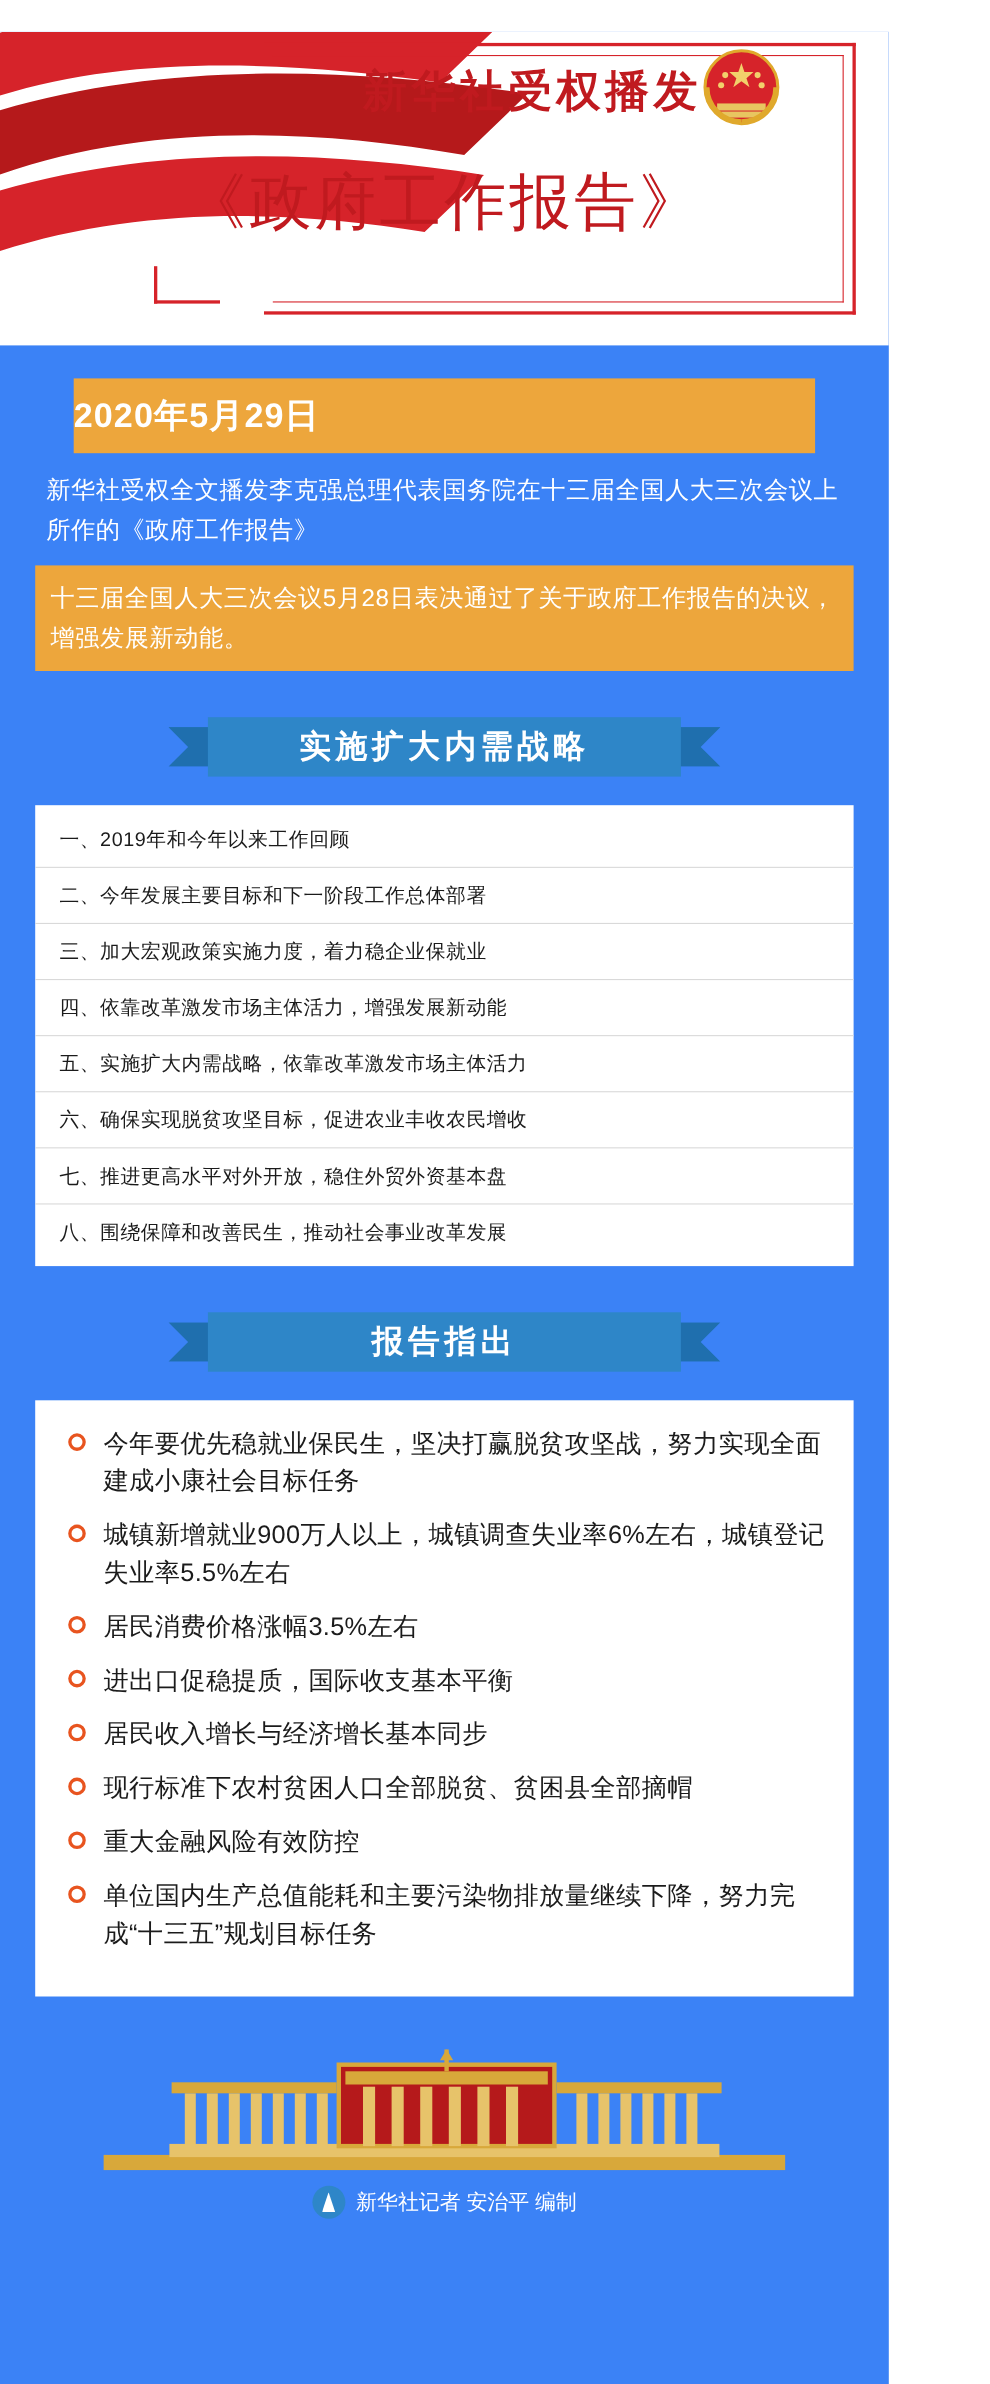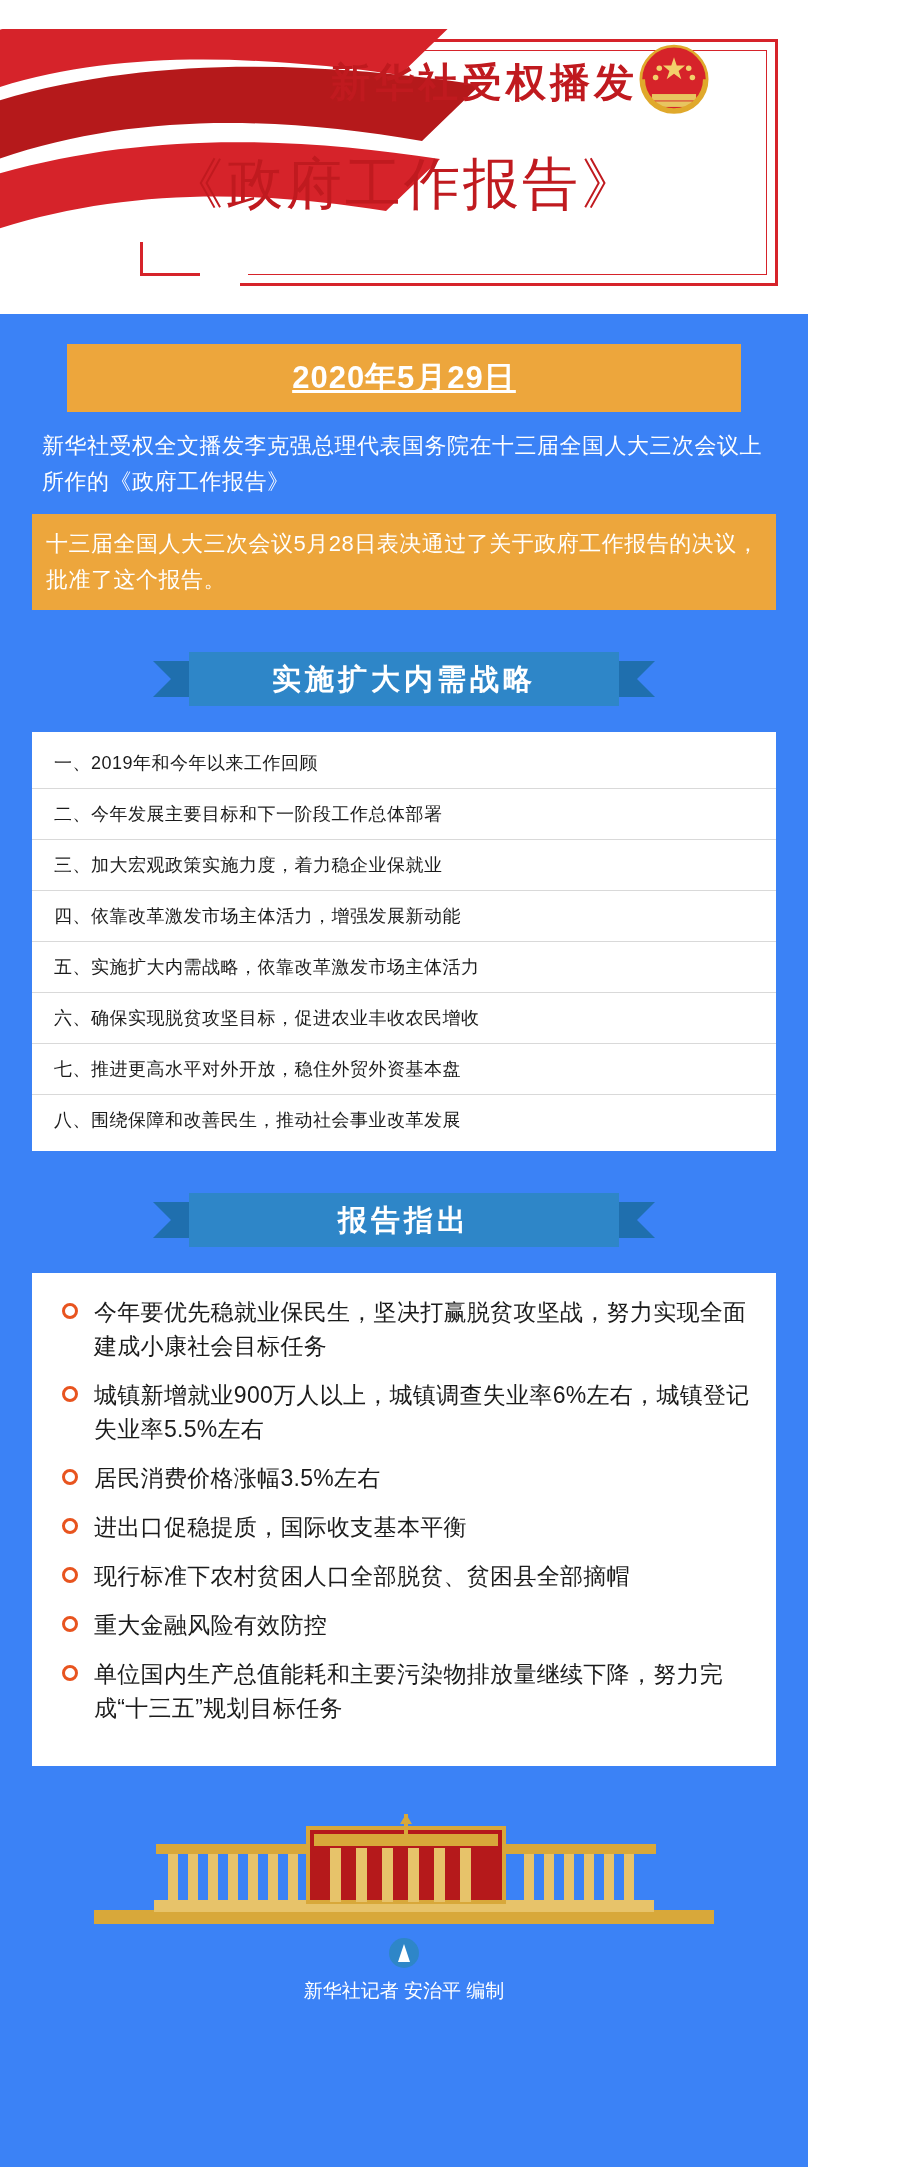--- a/index.html
+++ b/index.html
@@ -91,25 +91,24 @@
   .panel {
     margin: 0 32px;
     padding-bottom: 20px;
   }
 
   .date-banner {
     background: #eda63c;
     color: #ffffff;
     font-size: 31px;
     font-weight: bold;
-    text-align: center;
+    text-align: left;
     padding: 13px 0;
     margin: 30px 35px 0 35px;
     letter-spacing: 1px;
-    text-decoration: underline;
   }
   .lead {
     color: #ffffff;
     font-size: 22px;
     line-height: 36px;
     padding: 16px 10px 14px 10px;
     letter-spacing: 0.5px;
   }
   .highlight-box {
     background: #eda63c;
@@ -196,21 +195,20 @@
   }
   .building { display: block; margin: 0 auto; }
   .credit {
     display: flex;
     align-items: center;
     justify-content: center;
     gap: 10px;
     color: #ffffff;
     font-size: 19px;
     padding: 14px 0 22px 0;
-    flex-direction: column;
   }
   .credit-logo {
     width: 30px; height: 30px;
     border-radius: 50%;
     background: #2e86c8;
     display: inline-block;
     position: relative;
   }
   .credit-logo:after {
     content: "";
@@ -253,21 +251,21 @@
 
     <div class="header-title2">《政府工作报告》</div>
   </div>
 
   <div class="panel">
 
     <div class="date-banner">2020年5月29日</div>
 
     <div class="lead">新华社受权全文播发李克强总理代表国务院在十三届全国人大三次会议上所作的《政府工作报告》</div>
 
-    <div class="highlight-box">十三届全国人大三次会议5月28日表决通过了关于政府工作报告的决议，批准了这个报告。</div>
+    <div class="highlight-box">十三届全国人大三次会议5月28日表决通过了关于政府工作报告的决议，增强发展新动能。</div>
 
     <div class="ribbon-wrap">
       <div class="ribbon-tail-l"></div>
       <div class="ribbon-tail-r"></div>
       <div class="ribbon">实施扩大内需战略</div>
     </div>
 
     <div class="parts">
       <div class="part-item">一、2019年和今年以来工作回顾</div>
       <div class="part-item">二、今年发展主要目标和下一阶段工作总体部署</div>
@@ -294,20 +292,24 @@
         <span class="bullet"></span>
         <span class="point-text">城镇新增就业900万人以上，城镇调查失业率6%左右，城镇登记失业率5.5%左右</span>
       </div>
       <div class="point">
         <span class="bullet"></span>
         <span class="point-text">居民消费价格涨幅3.5%左右</span>
       </div>
       <div class="point">
         <span class="bullet"></span>
         <span class="point-text">进出口促稳提质，国际收支基本平衡</span>
+      </div>
+      <div class="point">
+        <span class="bullet"></span>
+        <span class="point-text">居民收入增长与经济增长基本同步</span>
       </div>
       <div class="point">
         <span class="bullet"></span>
         <span class="point-text">现行标准下农村贫困人口全部脱贫、贫困县全部摘帽</span>
       </div>
       <div class="point">
         <span class="bullet"></span>
         <span class="point-text">重大金融风险有效防控</span>
       </div>
       <div class="point">

